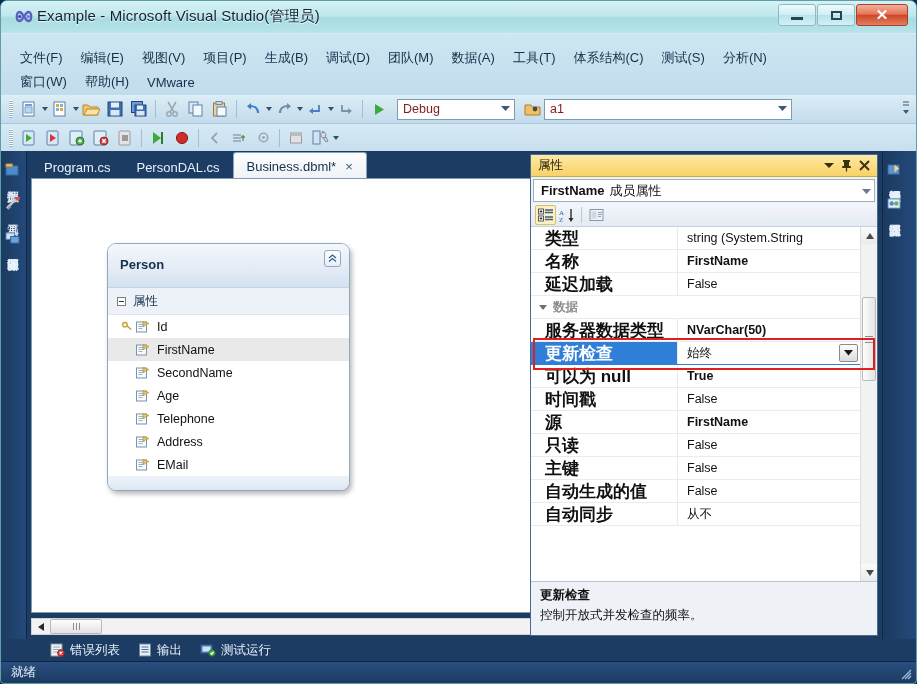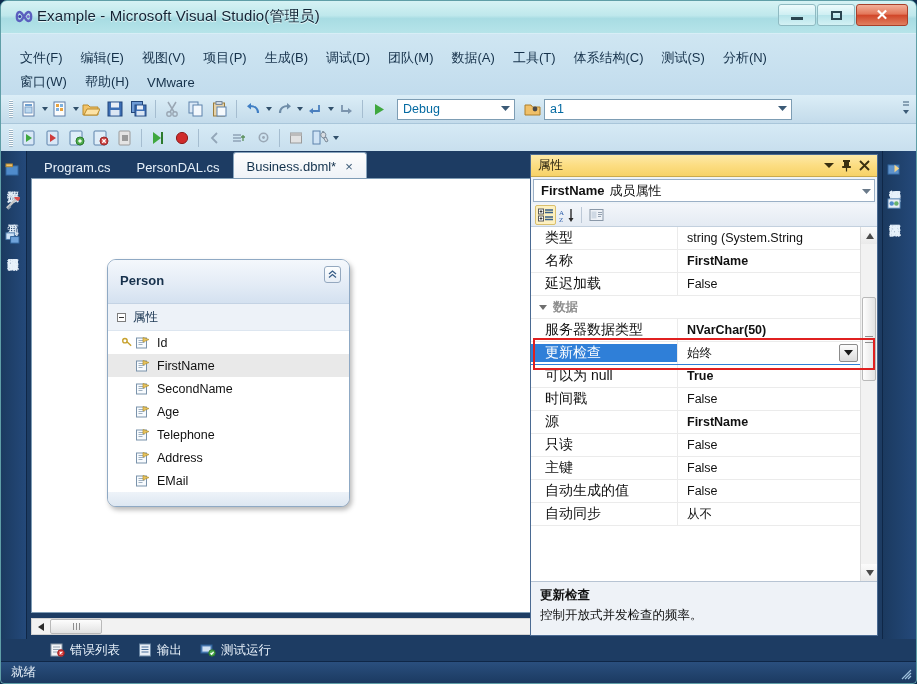--- a/index.html
+++ b/index.html
@@ -86,21 +86,21 @@
     width:22px; height:22px; margin:0 1px; border-radius:3px;
     display:flex; align-items:center; justify-content:center;
     cursor:pointer; position:relative;
   }
   .tsep { width:1px; height:18px; background:#a5bdd0; margin:0 4px; }
   .caret-sm { width:0;height:0;border-left:3px solid transparent;border-right:3px solid transparent;
               border-top:4px solid #31506b; margin-left:1px;}
   .combo {
     height:21px; border:1px solid #7d9db4; background:#fff;
     display:flex; align-items:center; padding:0 2px 0 5px;
-    font-size:12.5px; color:#0369a1; position:relative; cursor:pointer;
+    font-size:12.5px; color:#7f1d1d; position:relative; cursor:pointer;
   }
   .combo .arrow { margin-left:auto; width:14px; display:flex; align-items:center; justify-content:center; }
   .overflow-btn { display:flex; flex-direction:column; align-items:center; justify-content:center;
                   width:12px; margin-left:auto; margin-right:4px; cursor:pointer; }
 
   
   .workspace {
     position:absolute; left:0; right:0; top:150px; bottom:44px;
     background:#1d3c63;
   }
@@ -159,21 +159,21 @@
     position:relative; background:#fff;
   }
   .hinttext {
     position:absolute; top:192px; left:8px; width:108px;
     font-size:12.5px; color:#7a7a7a; line-height:18px; text-align:left;
   }
   .hinttext a { color:#2b4fd4; text-decoration:underline; cursor:pointer; }
 
   
   .entity {
-    position:absolute; left:75px; top:80px; width:243px;
+    position:absolute; left:75px; top:64px; width:243px;
     background:#fff;
     border:1px solid #8fa9c4; border-radius:9px;
     box-shadow: 2px 3px 5px rgba(0,0,0,0.28);
     overflow:hidden;
   }
   .entity-head {
     height:44px; position:relative;
     background: linear-gradient(180deg,#f4f8fc 0%, #e4ecf6 55%, #d4e1f0 100%);
     border-bottom:1px solid #c4d3e4;
   }
@@ -247,22 +247,22 @@
   }
   .ppt-btn { width:21px; height:20px; display:flex; align-items:center; justify-content:center;
              border-radius:2px; cursor:pointer; }
   .ppt-btn.on { background:#fdf0c0; border:1px solid #d9bf6d; }
   .ppt-sep { width:1px; height:16px; background:#bcc8d6; margin:0 4px; }
 
   .grid { flex:1; position:relative; background:#fff; overflow:hidden; }
   .gridwrap { position:absolute; left:0; right:17px; top:0; bottom:0; overflow:hidden; }
   .grow { height:23px; display:flex; align-items:center; border-bottom:1px solid #ebebeb; position:relative; }
   .gname {
-    width:146px; flex:none; padding-left:14px; font-size:14px; color:#111;
-    white-space:nowrap; overflow:hidden;
+    width:146px; flex:none; padding-left:14px; font-size:17px; color:#111;
+    white-space:nowrap; overflow:hidden;font-weight:bold;
   }
   .gval {
     flex:1; padding-left:9px; font-size:12.5px; color:#111;
     white-space:nowrap; overflow:hidden; border-left:1px solid #ebebeb; height:100%;
     display:flex; align-items:center;
   }
   .grow.category { background:#fff; }
   .grow.category .gname {
     padding-left:22px; color:#8d8d8d; font-weight:bold; font-size:12.5px;
   }

